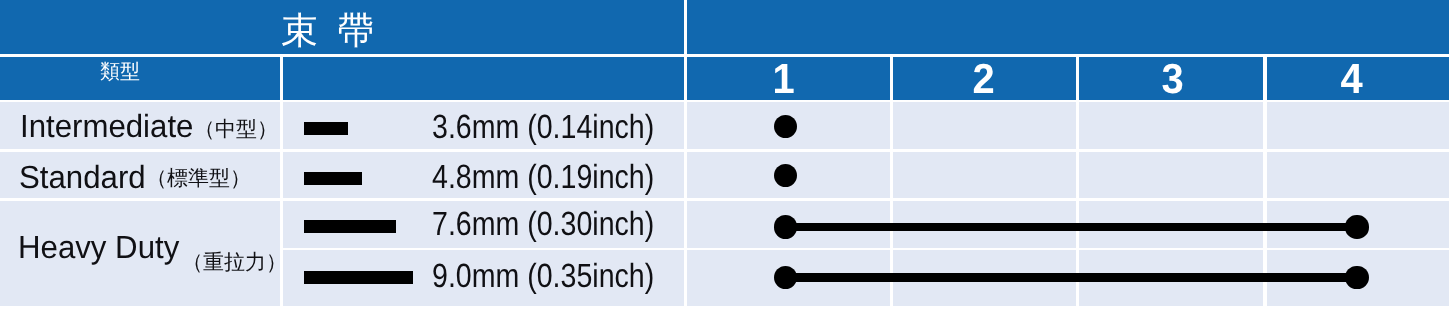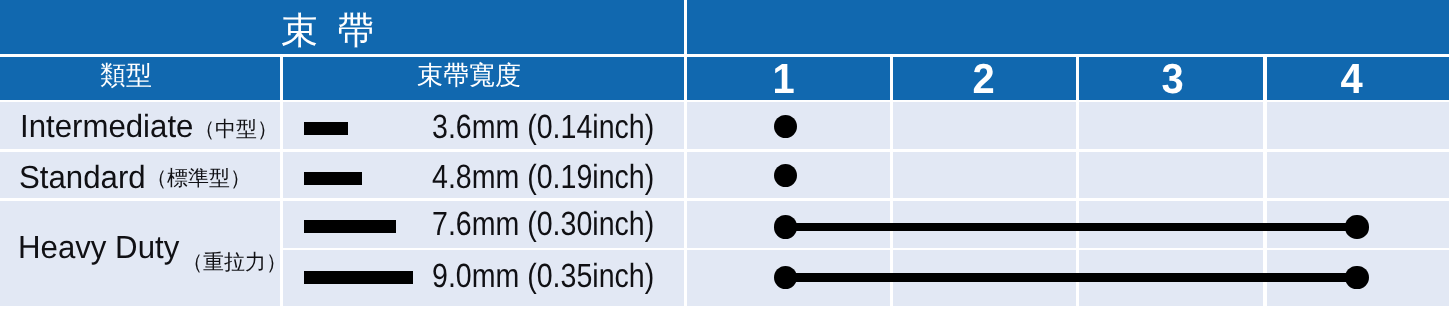--- a/index.html
+++ b/index.html
@@ -11,21 +11,21 @@
         will-change:transform;}
 
   .cell{position:absolute;box-sizing:border-box;}
   .blue{background:#1168AF;}
   .body-cell{background:#E2E8F4;}
 
   .txt{position:absolute;white-space:pre;line-height:1;}
   .hdr-txt{color:#FFFFFF;}
   .grp1{font-size:37px;letter-spacing:-9px;}
   .grp2{font-size:37px;}
-  .col-zh{font-size:26px;}
+  .col-zh{font-size:20px;}
   .col-num{font-size:42px;font-weight:bold;display:inline-block;
            transform:scaleX(0.95);transform-origin:center top;}
 
   .typ-en{font-size:32px;color:#101014;display:inline-block;
           transform:scaleX(0.975);transform-origin:left top;}
   .typ-zh{font-size:21px;color:#101014;}
   .mmtxt{font-size:33.5px;color:#101014;display:inline-block;
          transform:scaleX(0.8525);transform-origin:left top;}
 
   .bar{position:absolute;background:#000000;}
@@ -42,21 +42,20 @@
   <span class="txt hdr-txt grp1" style="left:281px;top:12px">束　帶</span>
 
   <div class="cell blue" style="left:0;top:56.5px;width:280px;height:43px"></div>
   <div class="cell blue" style="left:283px;top:56.5px;width:401px;height:43px"></div>
   <div class="cell blue" style="left:687px;top:56.5px;width:203px;height:43px"></div>
   <div class="cell blue" style="left:893px;top:56.5px;width:183.3px;height:43px"></div>
   <div class="cell blue" style="left:1079.3px;top:56.5px;width:184.2px;height:43px"></div>
   <div class="cell blue" style="left:1266.5px;top:56.5px;width:185.5px;height:43px"></div>
 
   <span class="txt hdr-txt col-zh" style="left:100px;top:62px">類型</span>
-  <span class="txt hdr-txt col-zh" style="left:417px;top:62px">束帶寬度</span>
   <span class="txt hdr-txt col-num" style="left:772px;top:58px">1</span>
   <span class="txt hdr-txt col-num" style="left:972px;top:58px">2</span>
   <span class="txt hdr-txt col-num" style="left:1161px;top:58px">3</span>
   <span class="txt hdr-txt col-num" style="left:1340px;top:58px">4</span>
 
   <div id="body-layer">
       <div class="cell body-cell" style="left:0;top:101.5px;width:280px;height:47.5px"></div>
       <span class="txt typ-en" style="left:19.5px;top:110px">Intermediate</span>
       <span class="txt typ-zh" style="left:194px;top:119px">（中型）</span>
       <div class="cell body-cell" style="left:0;top:151.5px;width:280px;height:46.69999999999999px"></div>

